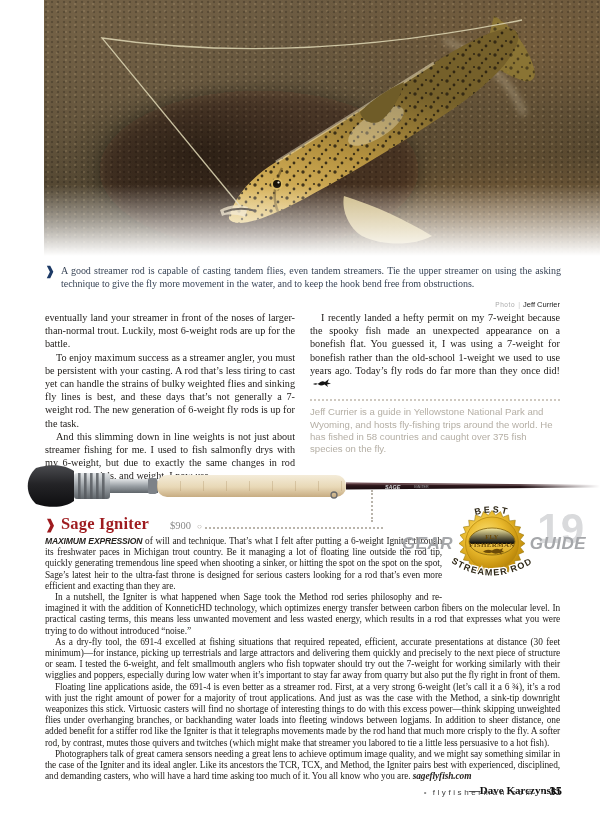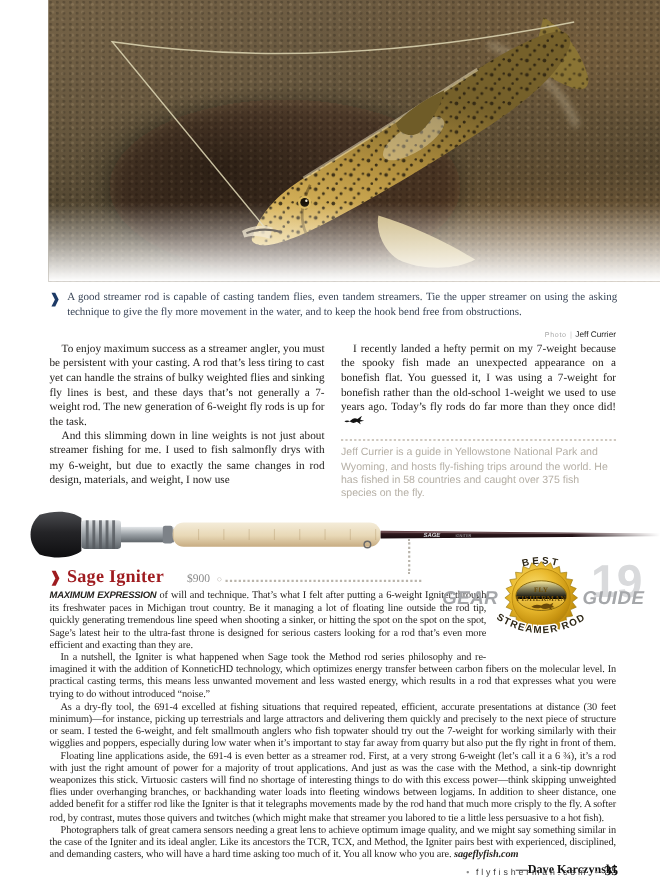--- a/index.html
+++ b/index.html
@@ -135,20 +135,21 @@
   <div class="caption-row">
     <span class="cap-marker">❱</span>
     <div class="caption">A good streamer rod is capable of casting tandem flies, even tandem streamers. Tie the upper streamer on using the asking technique to give the fly more movement in the water, and to keep the hook bend free from obstructions.</div>
   </div>
   <div class="credit">
     <span class="credit-label">Photo</span><span class="credit-sep">|</span><span class="credit-name">Jeff Currier</span>
   </div>
 
   <div class="columns">
     <div class="col">
+      <p>eventually land your streamer in front of the noses of larger-than-normal trout. Luckily, most 6-weight rods are up for the battle.</p>
       <p class="ind">To enjoy maximum success as a streamer angler, you must be persistent with your casting. A rod that’s less tiring to cast yet can handle the strains of bulky weighted flies and sinking fly lines is best, and these days that’s not generally a 7-weight rod. The new generation of 6-weight fly rods is up for the task.</p>
       <p class="ind">And this slimming down in line weights is not just about streamer fishing for me. I used to fish salmonfly drys with my 6-weight, but due to exactly the same changes in rod design, materials, and weight, I now use</p>
     </div>
     <div class="col">
       <p class="ind"><span>I recently landed a hefty permit on my 7-weight because the spooky fish made an unexpected appearance on a bonefish flat. You guessed it, I was using a 7-weight for bonefish rather than the old-school 1-weight we used to use years ago. Today’s fly rods do far more than they once did!</span><svg class="endmark" width="18" height="8" viewBox="0 0 18 8">
             <path d="M0,5 Q3,7 6,4 Q9,1 12,3 L16,0 L14.5,3.5 L18,4.5 L14,5.5 L15,8 L11.5,5.5 Q8,7.5 5.5,5.5 Q3,3.5 0,5 Z" fill="#141414"></path>
           </svg></p>
       <div class="bio-rule"></div>
       <div class="bio">Jeff Currier is a guide in Yellowstone National Park and Wyoming, and hosts fly-fishing trips around the world. He has fished in 58 countries and caught over 375 fish species on the fly.</div>
     </div>

